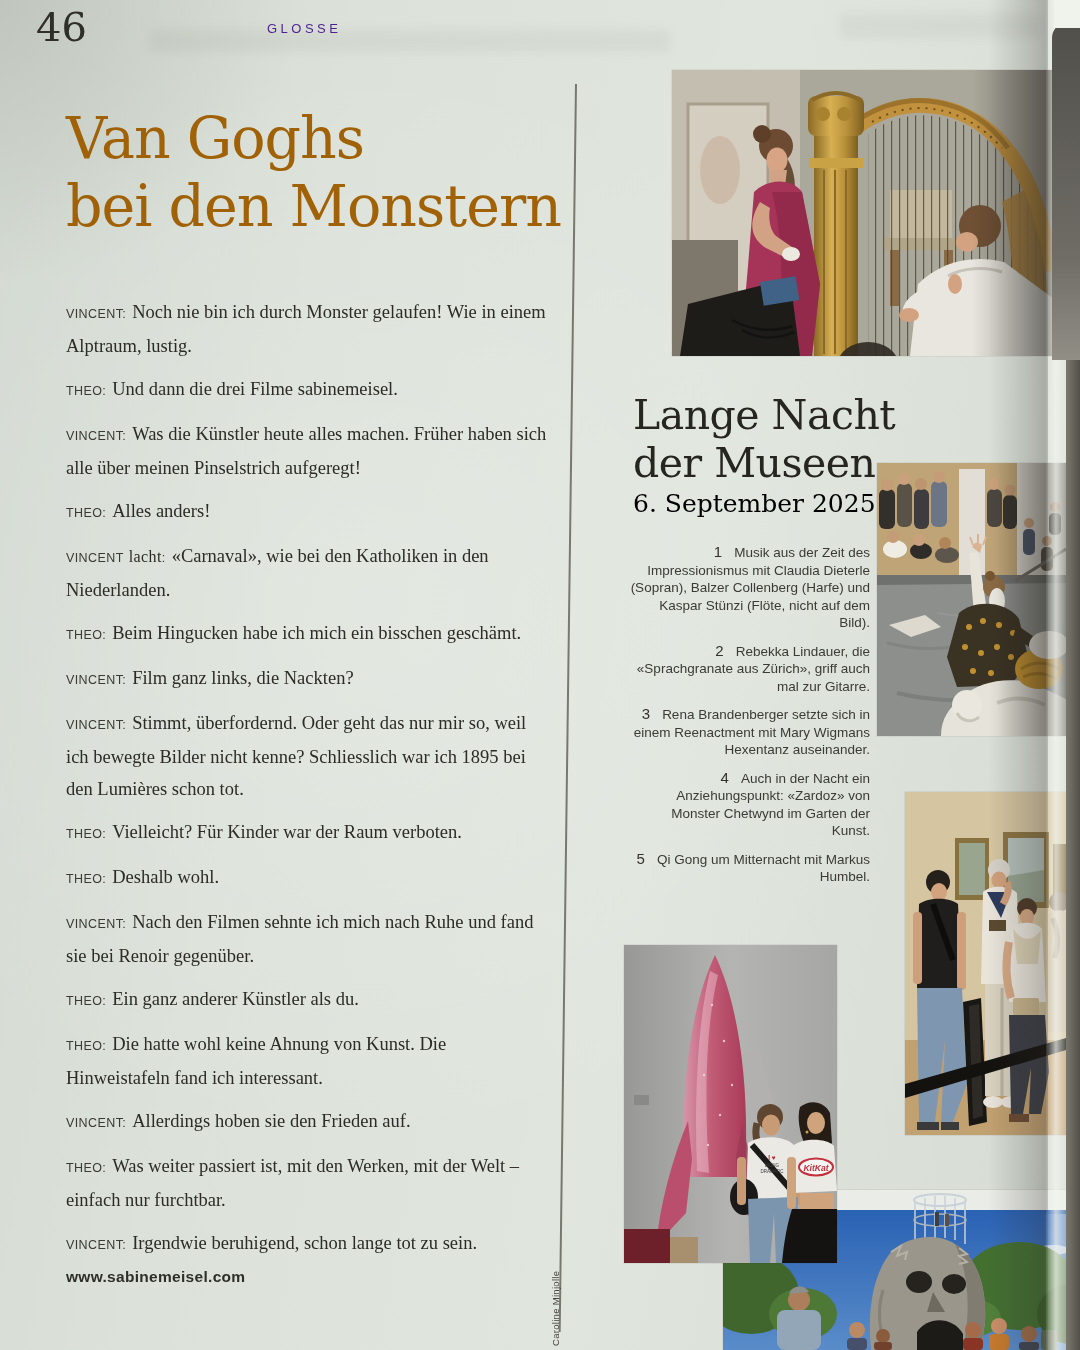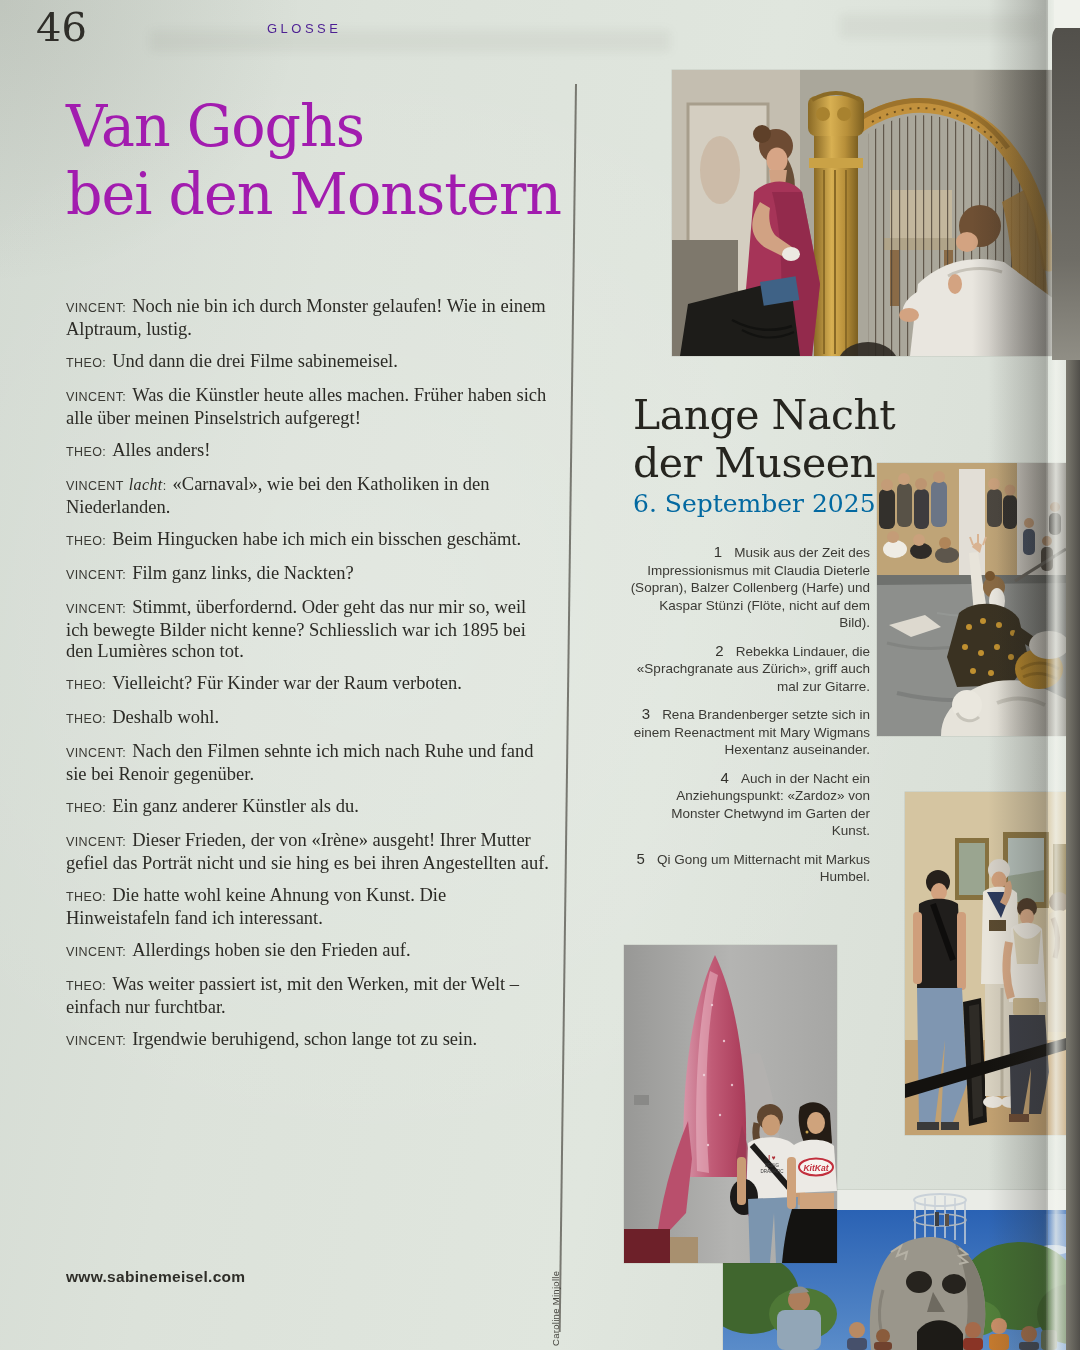--- a/index.html
+++ b/index.html
@@ -9,37 +9,37 @@
     background-image:
       radial-gradient(90% 70% at 35% 45%, rgba(255,255,255,.16), rgba(255,255,255,0) 60%),
       radial-gradient(40% 30% at 0% 0%, rgba(70,70,58,.13), rgba(70,70,58,0) 70%),
       linear-gradient(100deg,#d2d9d1 0%,#dce2da 28%,#e0e6de 60%,#d6dcd4 100%);}
   .abs{position:absolute;}
   
   .page-num{left:36px;top:4px;font-family:"DejaVu Serif",serif;font-size:40px;color:#2f2e29;}
   .section{left:267px;top:21px;font-family:"Liberation Sans",sans-serif;font-size:13px;letter-spacing:3.5px;color:#4c1d95;}
   .smudge{background:rgba(95,95,80,.07);filter:blur(4px);border-radius:4px;}
   
-  .title{left:66px;top:92px;font-family:"DejaVu Serif",serif;font-size:57px;line-height:68px;letter-spacing:-1px;color:#a21caf;}
+  .title{left:66px;top:104px;font-family:"DejaVu Serif",serif;font-size:57px;line-height:68px;letter-spacing:-1px;color:#a16207;}
   
   .dialogue{left:66px;top:296px;width:486px;}
-  .dlg{margin:0 0 11px 0;font-size:18.5px;line-height:21px;color:#2c2b26;}
+  .dlg{margin:0 0 11px 0;font-size:18.5px;line-height:32px;color:#2c2b26;}
   .lbl{font-family:"Liberation Sans",sans-serif;font-size:12.5px;letter-spacing:.4px;color:#3a3933;}
   .lbl::after{content:":";}
-  .note{font-family:"Liberation Serif",serif;font-style:italic;font-size:16px;text-transform:none;margin-left:5px;color:#2c2b26;}
+  .note{font-family:"Liberation Serif",serif;font-size:16px;text-transform:none;margin-left:5px;color:#2c2b26;}
   .dlg .txt{margin-left:6px;}
   .website{left:66px;top:1268px;font-family:"Liberation Sans",sans-serif;font-weight:bold;font-size:15.5px;letter-spacing:.3px;color:#2f2e29;text-align:center;}
   
   .rule{left:575px;top:84px;width:1.5px;height:1248px;background:#5e5c55;transform:rotate(.75deg);transform-origin:top center;opacity:.8;}
   
   .credit{left:550px;top:1256px;height:90px;writing-mode:vertical-rl;transform:rotate(180deg);
     font-family:"Liberation Sans",sans-serif;font-size:9.5px;color:#45443e;letter-spacing:.3px;display:flex;align-items:center;}
   
   .event-title{left:633px;top:391px;font-family:"DejaVu Serif",serif;font-size:41px;line-height:48px;color:#26251f;letter-spacing:-.5px;}
-  .event-date{left:633px;top:489px;font-family:"DejaVu Serif",serif;font-size:25px;color:#0369a1;}
+  .event-date{left:633px;top:489px;font-family:"DejaVu Serif",serif;font-size:25px;color:#000000;}
   .captions{left:630px;top:543px;width:240px;text-align:right;}
   .cap{margin:0 0 10px 0;font-family:"Liberation Sans",sans-serif;font-size:13.5px;line-height:17.5px;color:#3b3a35;}
   .cap .num{font-size:15px;margin-right:12px;color:#33322d;}
   
   .photo{position:absolute;overflow:hidden;box-shadow:0 0 0 .5px rgba(60,60,50,.15);}
   .photo svg{display:block;width:100%;height:100%;}
   #photo-harp{left:672px;top:70px;width:386px;height:286px;z-index:2;}
   #photo-perf{left:877px;top:463px;width:189px;height:273px;z-index:2;}
   #photo-gallery{left:905px;top:792px;width:161px;height:343px;z-index:2;}
   #photo-rocket{left:624px;top:945px;width:213px;height:318px;z-index:4;}
@@ -74,21 +74,20 @@
     <p class="dlg"><span class="lbl"><span>VINCENT</span></span><span class="txt">Was die Künstler heute alles machen. Früher haben sich alle über meinen Pinselstrich aufgeregt!</span></p>
     <p class="dlg"><span class="lbl"><span>THEO</span></span><span class="txt">Alles anders!</span></p>
     <p class="dlg"><span class="lbl"><span>VINCENT</span><span class="note">lacht</span></span><span class="txt">«Carnaval», wie bei den Katholiken in den Niederlanden.</span></p>
     <p class="dlg"><span class="lbl"><span>THEO</span></span><span class="txt">Beim Hingucken habe ich mich ein bisschen geschämt.</span></p>
     <p class="dlg"><span class="lbl"><span>VINCENT</span></span><span class="txt">Film ganz links, die Nackten?</span></p>
     <p class="dlg"><span class="lbl"><span>VINCENT</span></span><span class="txt">Stimmt, überfordernd. Oder geht das nur mir so, weil ich bewegte Bilder nicht kenne? Schliesslich war ich 1895 bei den Lumières schon tot.</span></p>
     <p class="dlg"><span class="lbl"><span>THEO</span></span><span class="txt">Vielleicht? Für Kinder war der Raum verboten.</span></p>
     <p class="dlg"><span class="lbl"><span>THEO</span></span><span class="txt">Deshalb wohl.</span></p>
     <p class="dlg"><span class="lbl"><span>VINCENT</span></span><span class="txt">Nach den Filmen sehnte ich mich nach Ruhe und fand sie bei Renoir gegenüber.</span></p>
     <p class="dlg"><span class="lbl"><span>THEO</span></span><span class="txt">Ein ganz anderer Künstler als du.</span></p>
-    <p class="dlg"><span class="lbl"><span>VINCENT</span></span><span class="txt">Dieser Frieden, der von «Irène» ausgeht! Ihrer Mutter gefiel das Porträt nicht und sie hing es bei ihren Angestellten auf.</span></p>
     <p class="dlg"><span class="lbl"><span>THEO</span></span><span class="txt">Die hatte wohl keine Ahnung von Kunst. Die Hinweistafeln fand ich interessant.</span></p>
     <p class="dlg"><span class="lbl"><span>VINCENT</span></span><span class="txt">Allerdings hoben sie den Frieden auf.</span></p>
     <p class="dlg"><span class="lbl"><span>THEO</span></span><span class="txt">Was weiter passiert ist, mit den Werken, mit der Welt – einfach nur furchtbar.</span></p>
     <p class="dlg"><span class="lbl"><span>VINCENT</span></span><span class="txt">Irgendwie beruhigend, schon lange tot zu sein.</span></p>
   </div>
 
 <div class="abs website">www.sabinemeisel.com</div>
 
 <div class="abs rule"></div>
 

